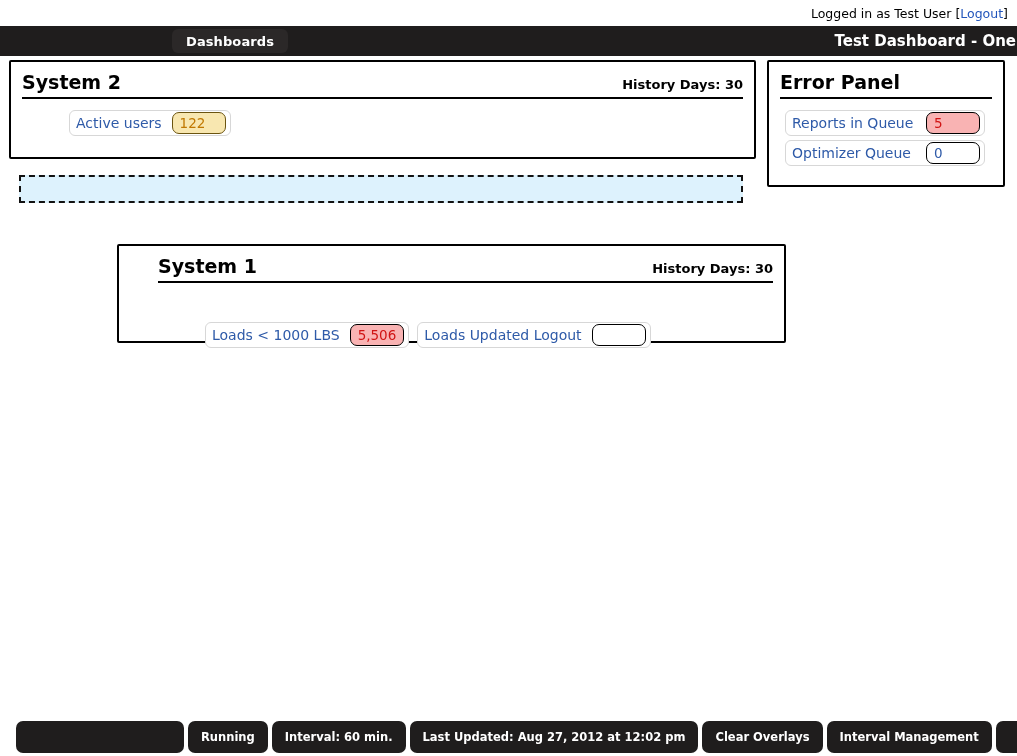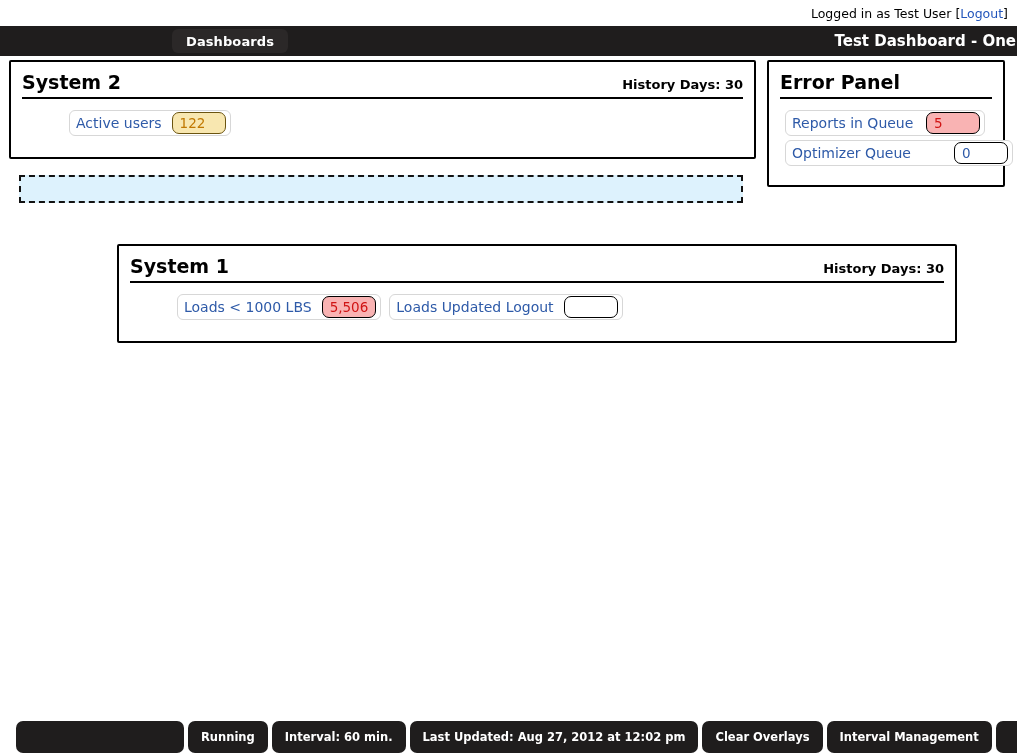--- a/index.html
+++ b/index.html
@@ -99,21 +99,21 @@
     color: #000000;
     padding-bottom: 2px;
   }
   .panel-body {
     padding: 11px 11px 11px 11px;
     display: flex;
     flex-wrap: wrap;
     gap: 8px;
   }
   .panel-body.indent { padding-left: 58px; }
-  .panel-body.indent2 { padding-left: 58px; }
+  .panel-body.indent2 { padding-left: 58px; margin-top: 28px; }
 
   
   .widget {
     display: inline-flex;
     align-items: center;
     border: 1px solid #d7d7d7;
     border-radius: 6px;
     background: #ffffff;
     height: 26px;
     padding: 0 4px 0 6px;
@@ -233,30 +233,30 @@
   <div class="panel" style="left:767px; top:4px; width:238px; height:127px;">
     <div class="panel-header">
       <div class="panel-title">Error Panel</div>
       <div class="panel-meta"></div>
     </div>
     <div class="panel-body" style="padding-left:16px; gap:4px; flex-direction:column;">
       <div class="widget" style="width:200px;">
         <span class="widget-label">Reports in Queue</span>
         <span class="widget-value v-alert" style="margin-left:auto;">5</span>
       </div>
-      <div class="widget" style="width:228px;">
+      <div class="widget" style="width:200px;">
         <span class="widget-label">Optimizer Queue</span>
         <span class="widget-value v-plain" style="margin-left:auto;">0</span>
       </div>
     </div>
   </div>
 
   <div class="dropzone" style="left:19px; top:119px; width:724px; height:28px;"></div>
 
-  <div class="panel" style="left:117px; top:188px; width:840px; height:99px;">
+  <div class="panel" style="left:117px; top:188px; width:669px; height:99px;padding-left:28px;">
     <div class="panel-header">
       <div class="panel-title">System 1</div>
       <div class="panel-meta">History Days: 30</div>
     </div>
     <div class="panel-body indent2">
       <div class="widget">
         <span class="widget-label">Loads &lt; 1000 LBS</span>
         <span class="widget-value v-alert">5,506</span>
       </div>
       <div class="widget">

